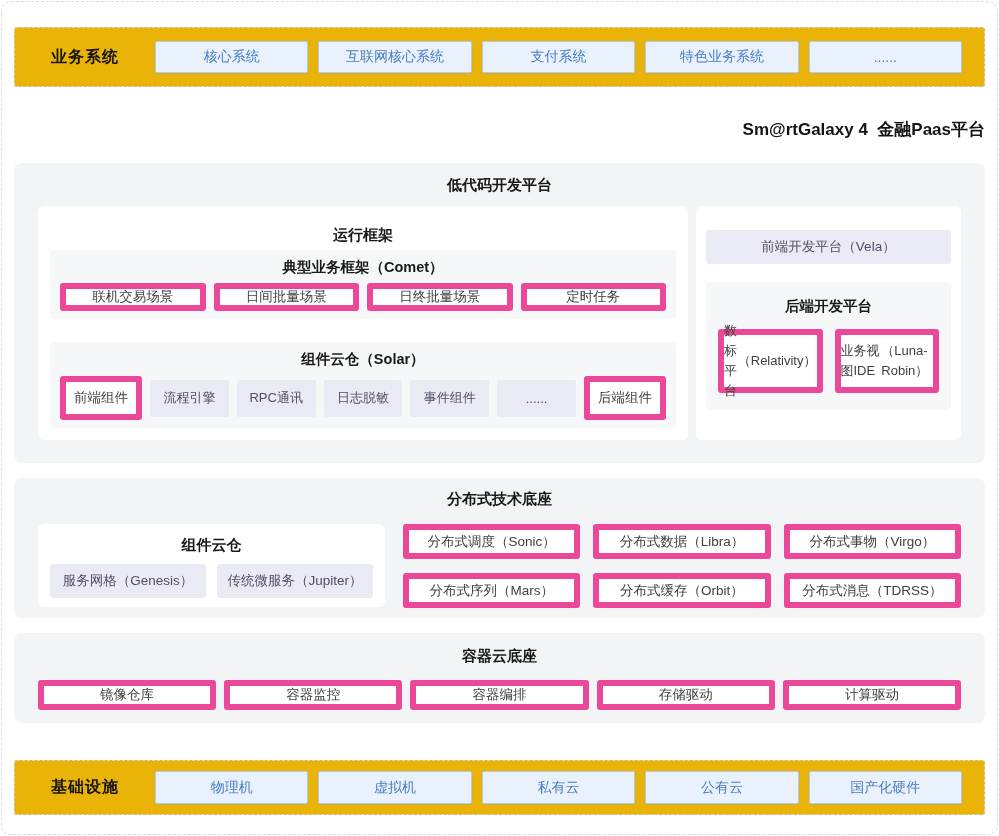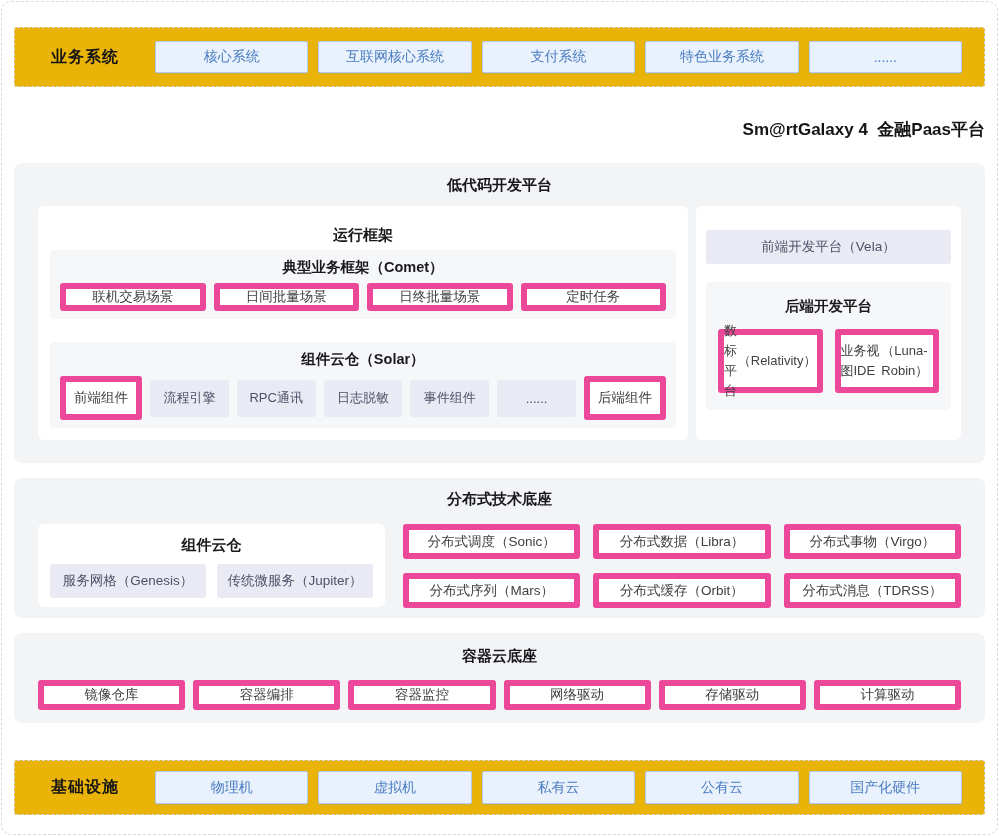--- a/index.html
+++ b/index.html
@@ -194,23 +194,22 @@
         <div class="chip-white">分布式缓存（Orbit）</div>
         <div class="chip-white">分布式消息（TDRSS）</div>
       </div>
     </div>
   </div>
 
   <div id="container-base" class="section-gray">
     <div class="section-title">容器云底座</div>
     <div class="chips-row">
       <div class="chip-white">镜像仓库</div>
+      <div class="chip-white">容器监控</div>
       <div class="chip-white">容器编排</div>
-      <div class="chip-white">容器监控</div>
-      <div class="chip-white">网络驱动</div>
       <div class="chip-white">存储驱动</div>
       <div class="chip-white">计算驱动</div>
     </div>
   </div>
 
   <div id="infrastructure-row" class="dashed-row">
     <div class="row-label">基础设施</div>
     <div class="row-chips">
       <div class="chip-blue">物理机</div>
       <div class="chip-blue">虚拟机</div>

